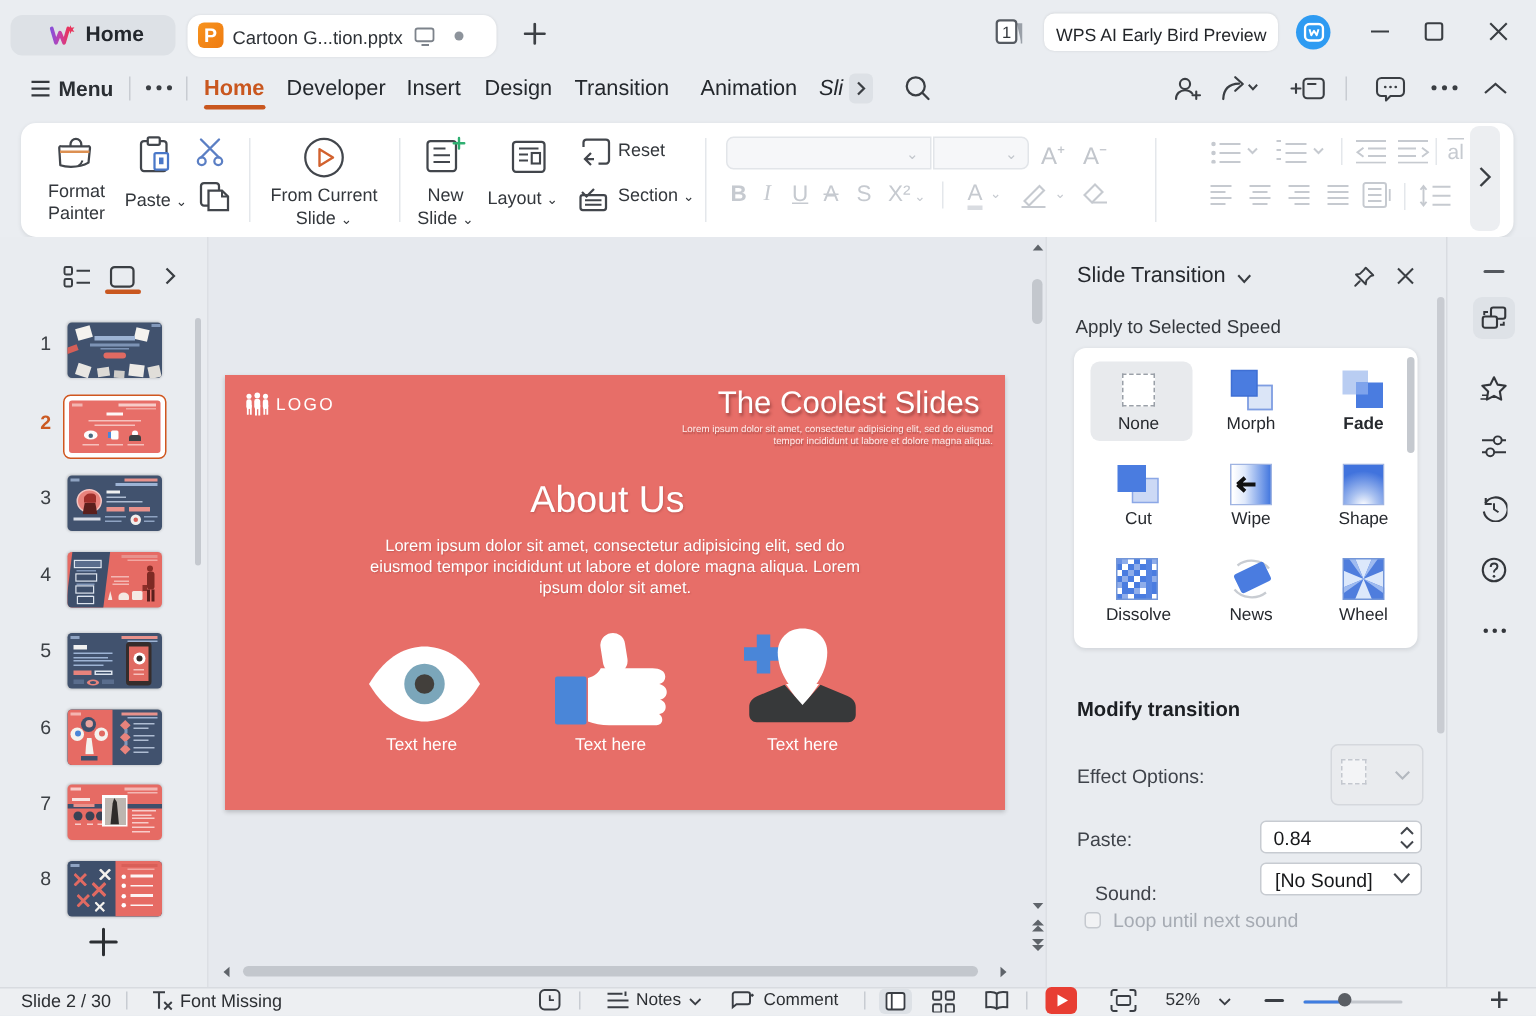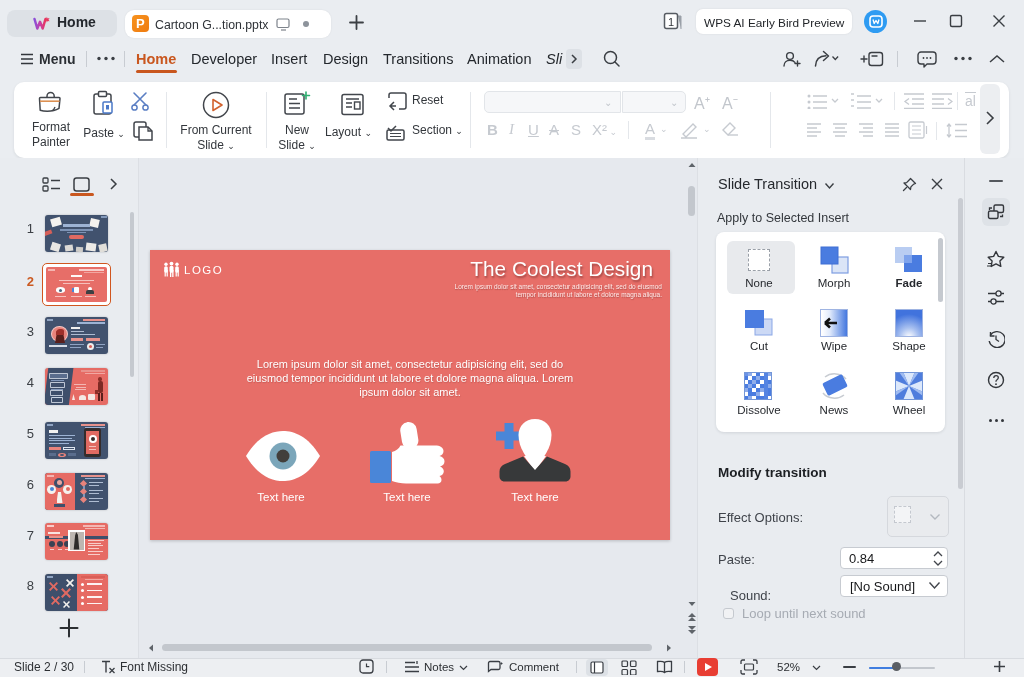--- a/index.html
+++ b/index.html
@@ -72,21 +72,21 @@
     <circle cx="10" cy="2.5" r="1.7" fill="#3a3e43"></circle>
     <circle cx="17" cy="2.5" r="1.7" fill="#3a3e43"></circle>
   </svg>
 <div class="abs" style="left:124px;top:51px;width:1px;height:16px;background:#c8ccd2;"></div>
 
 <div class="abs" style="left:136px;top:51px;font-size:14.5px;font-weight:700;color:#c9571f;">Home</div>
 <div class="abs" style="left:136px;top:70px;width:41px;height:3px;border-radius:2px;background:#c9571f;"></div>
 <div class="abs" style="left:191px;top:51px;font-size:14.5px;color:#24282d;">Developer</div>
 <div class="abs" style="left:271px;top:51px;font-size:14.5px;color:#24282d;">Insert</div>
 <div class="abs" style="left:323px;top:51px;font-size:14.5px;color:#24282d;">Design</div>
-<div class="abs" style="left:383px;top:51px;font-size:14.5px;color:#24282d;">Transitions</div>
+<div class="abs" style="left:383px;top:51px;font-size:14.5px;color:#24282d;">Transition</div>
 <div class="abs" style="left:467px;top:51px;font-size:14.5px;color:#24282d;">Animation</div>
 <div class="abs" style="left:546px;top:51px;font-size:14.5px;color:#24282d;width:18px;overflow:hidden;white-space:nowrap;font-style:italic;">Sli</div>
 <div class="abs" style="left:566px;top:49px;width:16px;height:20px;background:#dde1e6;border-radius:4px;"></div>
 <svg class="abs" style="left:569px;top:53px" width="10" height="12" viewBox="0 0 10 12">
     <path d="M3 2 l4 4 -4 4" fill="none" stroke="#3a3e43" stroke-width="1.5"></path>
   </svg>
 <svg class="abs" style="left:602px;top:49px" width="20" height="20" viewBox="0 0 20 20">
     <circle cx="8.5" cy="8.5" r="6" fill="none" stroke="#3a3e43" stroke-width="1.5"></circle>
     <path d="M13 13 l4 4" stroke="#3a3e43" stroke-width="1.5" stroke-linecap="round"></path>
   </svg>
@@ -486,23 +486,24 @@
         <rect x="8" y="9" width="1.3" height="7"></rect>
         <rect x="10.2" y="9" width="1.3" height="7"></rect>
       <circle cx="15" cy="3.2" r="1.7"></circle>
         <rect x="13.2" y="5.2" width="3.6" height="6.5" rx="1.6"></rect>
         <rect x="13.6" y="9" width="1.2" height="6.5"></rect>
         <rect x="15.6" y="9" width="1.2" height="6.5"></rect>
     </g>
   </svg>
   <div class="abs" style="left:34px;top:14px;font-size:11.5px;color:#fff;letter-spacing:1.5px;">LOGO</div>
 
-  <div class="abs" style="left:0;top:7px;width:503px;text-align:right;font-size:20.8px;color:#fff;text-shadow:1px 2px 2px rgba(95,35,35,0.5);">The Coolest Design</div>
+  <div class="abs" style="left:0;top:7px;width:503px;text-align:right;font-size:20.8px;color:#fff;text-shadow:1px 2px 2px rgba(95,35,35,0.5);">The Coolest Slides</div>
   <div class="abs" style="left:252px;top:33px;width:260px;text-align:right;font-size:6.5px;line-height:8px;color:#ffeceb;text-shadow:0.5px 1px 1px rgba(95,35,35,0.4);">Lorem ipsum dolor sit amet, consectetur adipisicing elit, sed do eiusmod<br>tempor incididunt ut labore et dolore magna aliqua.</div>
 
+  <div class="abs" style="left:0;top:69px;width:510px;text-align:center;font-size:25px;color:#fff;text-shadow:0.5px 1px 1.5px rgba(95,35,35,0.3);">About Us</div>
   <div class="abs" style="left:90px;top:107px;width:340px;text-align:center;font-size:11px;line-height:14px;color:#fff;text-shadow:0.5px 1px 1px rgba(95,35,35,0.25);">Lorem ipsum dolor sit amet, consectetur adipisicing elit, sed do eiusmod tempor incididunt ut labore et dolore magna aliqua. Lorem ipsum dolor sit amet.</div>
 
   <svg class="abs" style="left:94px;top:180px" width="78" height="52" viewBox="0 0 78 52">
     <path d="M2 26 C14 6 28 1 39 1 C50 1 64 6 76 26 C64 46 50 51 39 51 C28 51 14 46 2 26 z" fill="#fff"></path>
     <circle cx="39" cy="26" r="13.5" fill="#7ba6ba"></circle>
     <circle cx="39" cy="26" r="6.5" fill="#423f3b"></circle>
   </svg>
   <div class="abs" style="left:81px;top:241px;width:100px;text-align:center;font-size:11.5px;color:#fff;">Text here</div>
 
   <svg class="abs" style="left:219px;top:171px" width="77" height="63" viewBox="0 0 77 63">
@@ -561,21 +562,21 @@
     <path d="M1.5 1.5 L5.5 6 L9.5 1.5" fill="none" stroke="#3a3e43" stroke-width="1.4"></path>
   </svg>
 <svg class="abs" style="left:902px;top:177px" width="15" height="15" viewBox="0 0 15 15">
   <path d="M8.5 1.5 l5 5 -1.8 0.6 -2.8 2.8 -0.4 2.6 -6.5-6.5 2.6-0.4 2.8-2.8 z" fill="none" stroke="#3a3e43" stroke-width="1.3" stroke-linejoin="round"></path>
   <path d="M4.5 10.5 L1.5 13.5" stroke="#3a3e43" stroke-width="1.3" stroke-linecap="round"></path>
 </svg>
 <svg class="abs" style="left:930px;top:177px" width="14" height="14" viewBox="0 0 14 14">
     <path d="M2 2 L12 12 M12 2 L2 12" stroke="#3a3e43" stroke-width="1.4"></path>
   </svg>
 
-<div class="abs" style="left:717px;top:211px;font-size:12.5px;color:#33373c;">Apply to Selected Insert</div>
+<div class="abs" style="left:717px;top:211px;font-size:12.5px;color:#33373c;">Apply to Selected Speed</div>
 
 <div class="abs" style="left:716px;top:232px;width:229px;height:200px;background:#fff;border-radius:8px;box-shadow:0 1px 3px rgba(40,50,60,0.12);"></div>
 
 <div class="abs" style="left:727px;top:241px;width:68px;height:53px;background:#e8eaed;border-radius:6px;"></div>
 
 <div class="abs" style="left:748px;top:249px;width:22px;height:22px;background:#fff;border:1.5px dashed #9aa0a8;"></div>
 <div class="abs" style="left:736px;top:277px;width:46px;text-align:center;font-size:11.5px;color:#26292e;">None</div>
 
 <svg class="abs" style="left:820px;top:246px" width="30" height="29" viewBox="0 0 30 29">
   <rect x="12" y="11" width="16" height="16" fill="#dbe5f7" stroke="#7e9de2" stroke-width="1.2"></rect>

